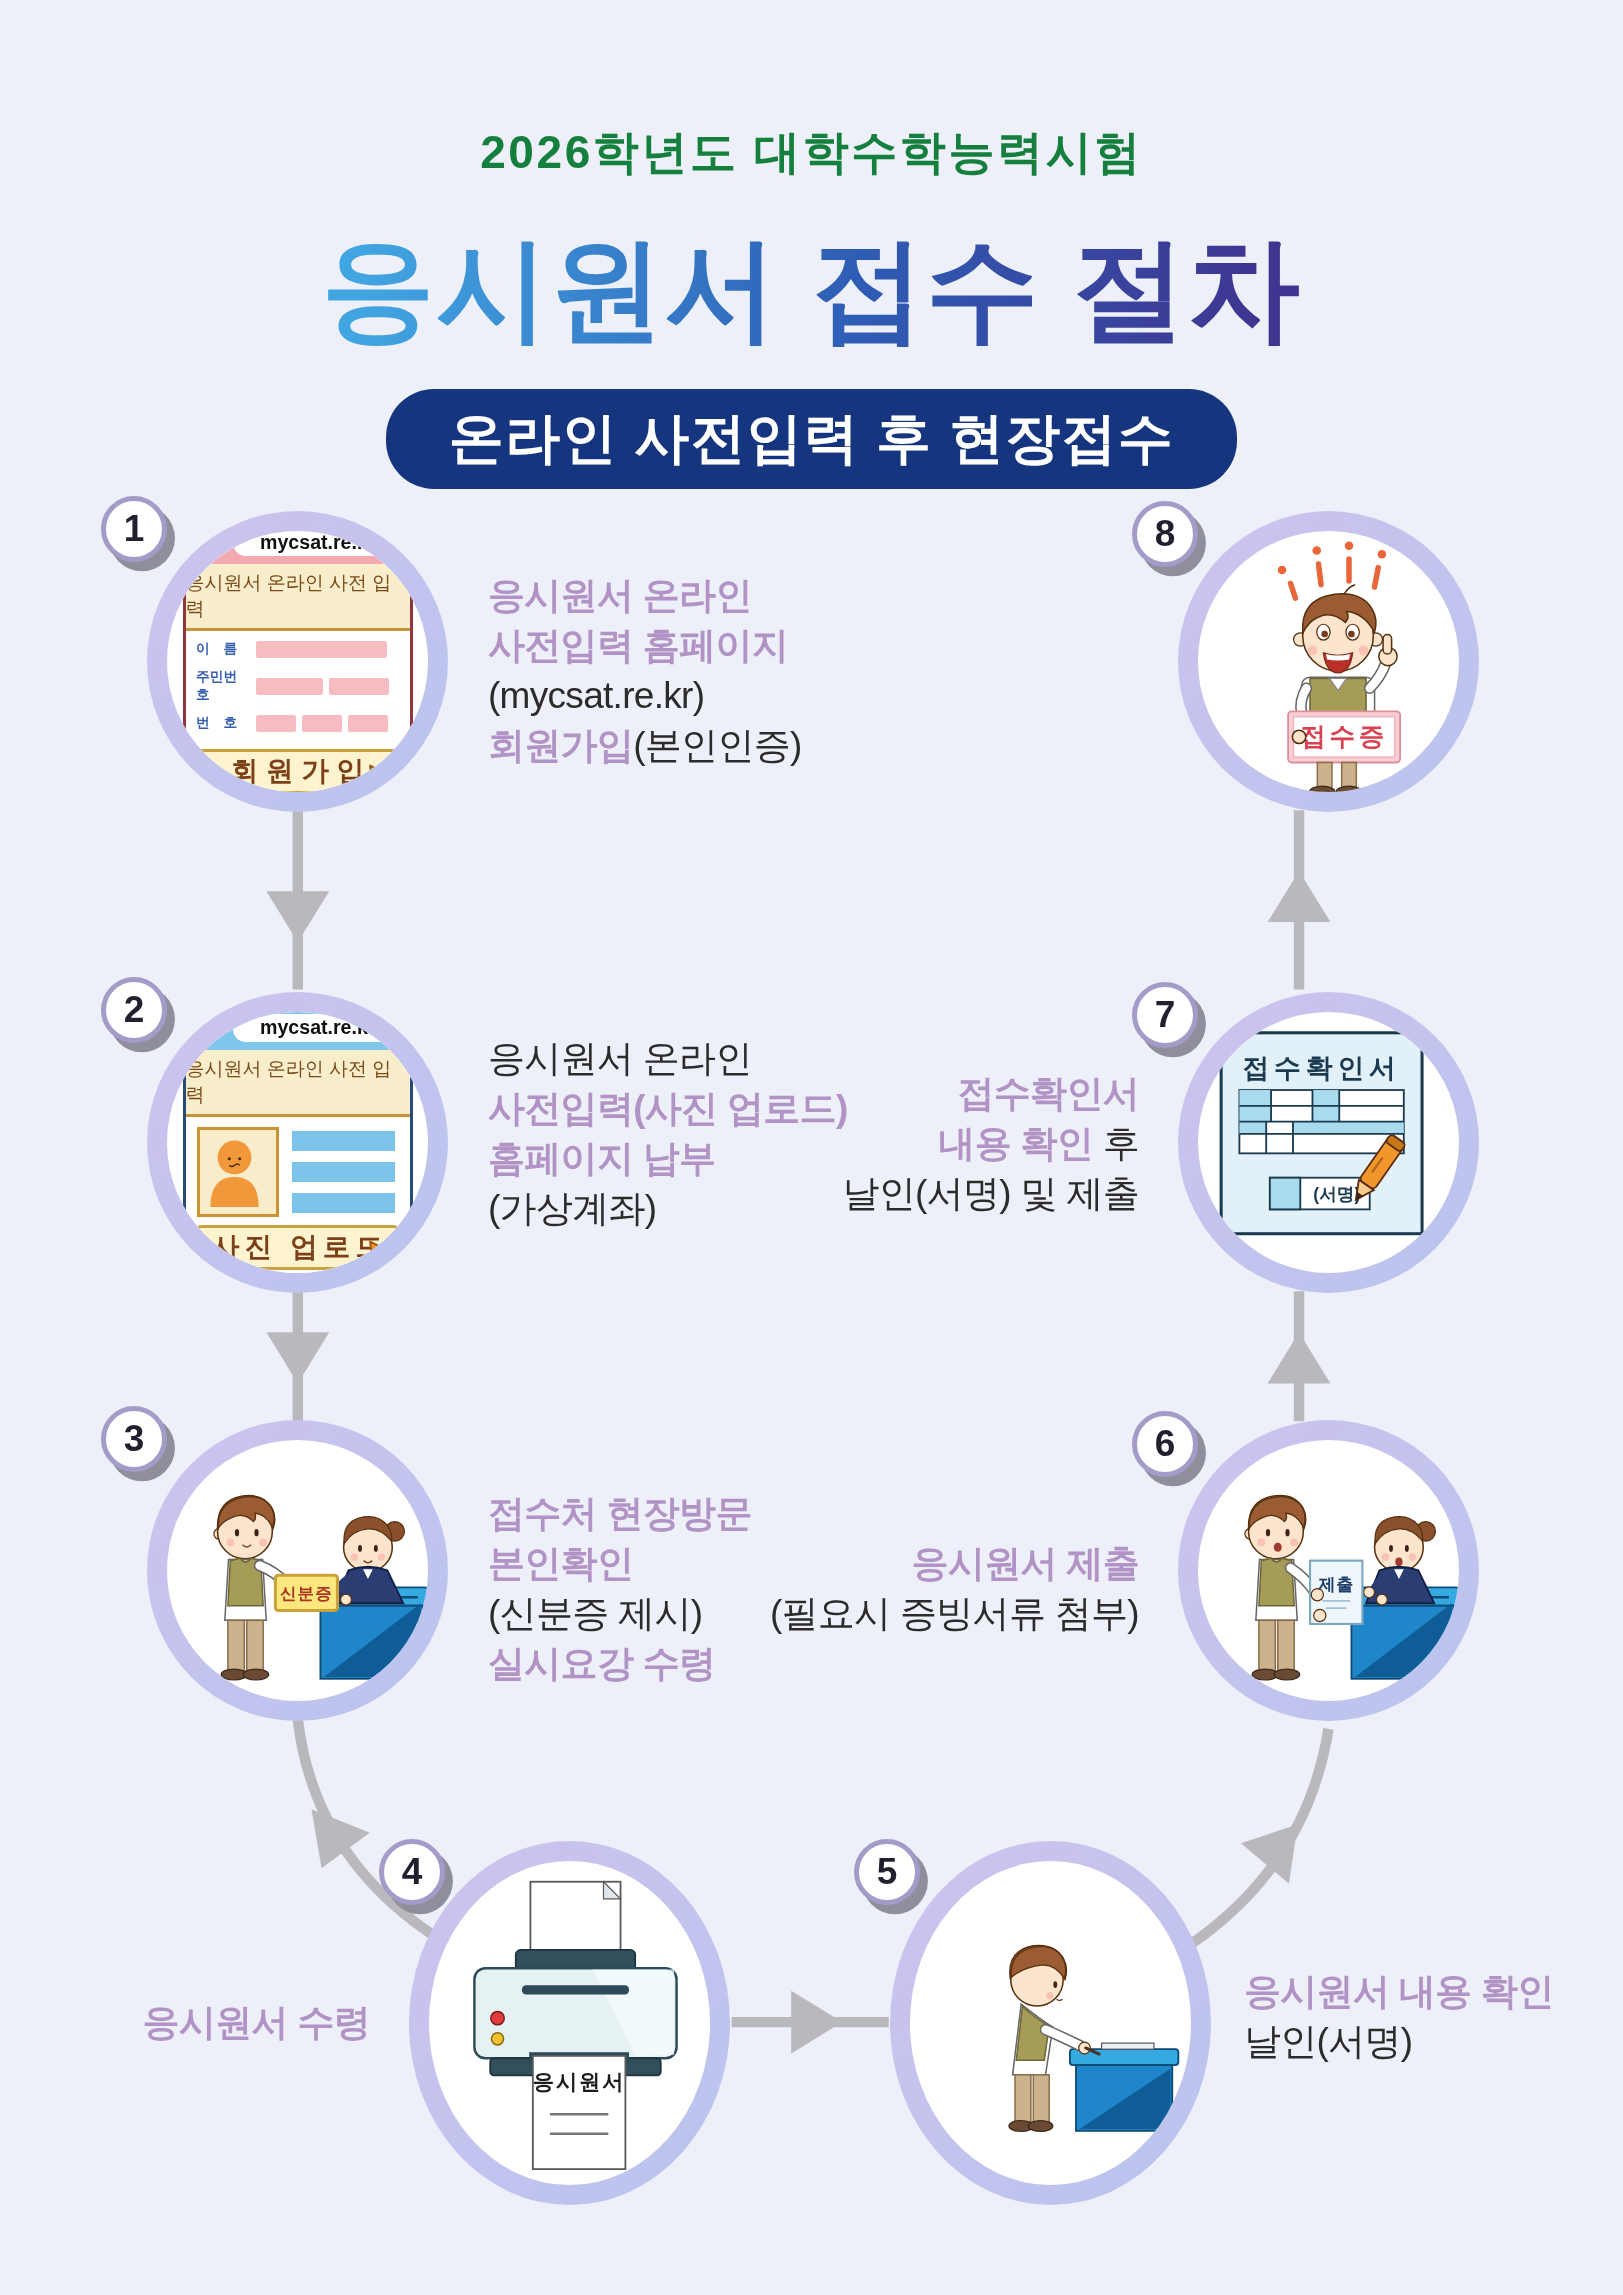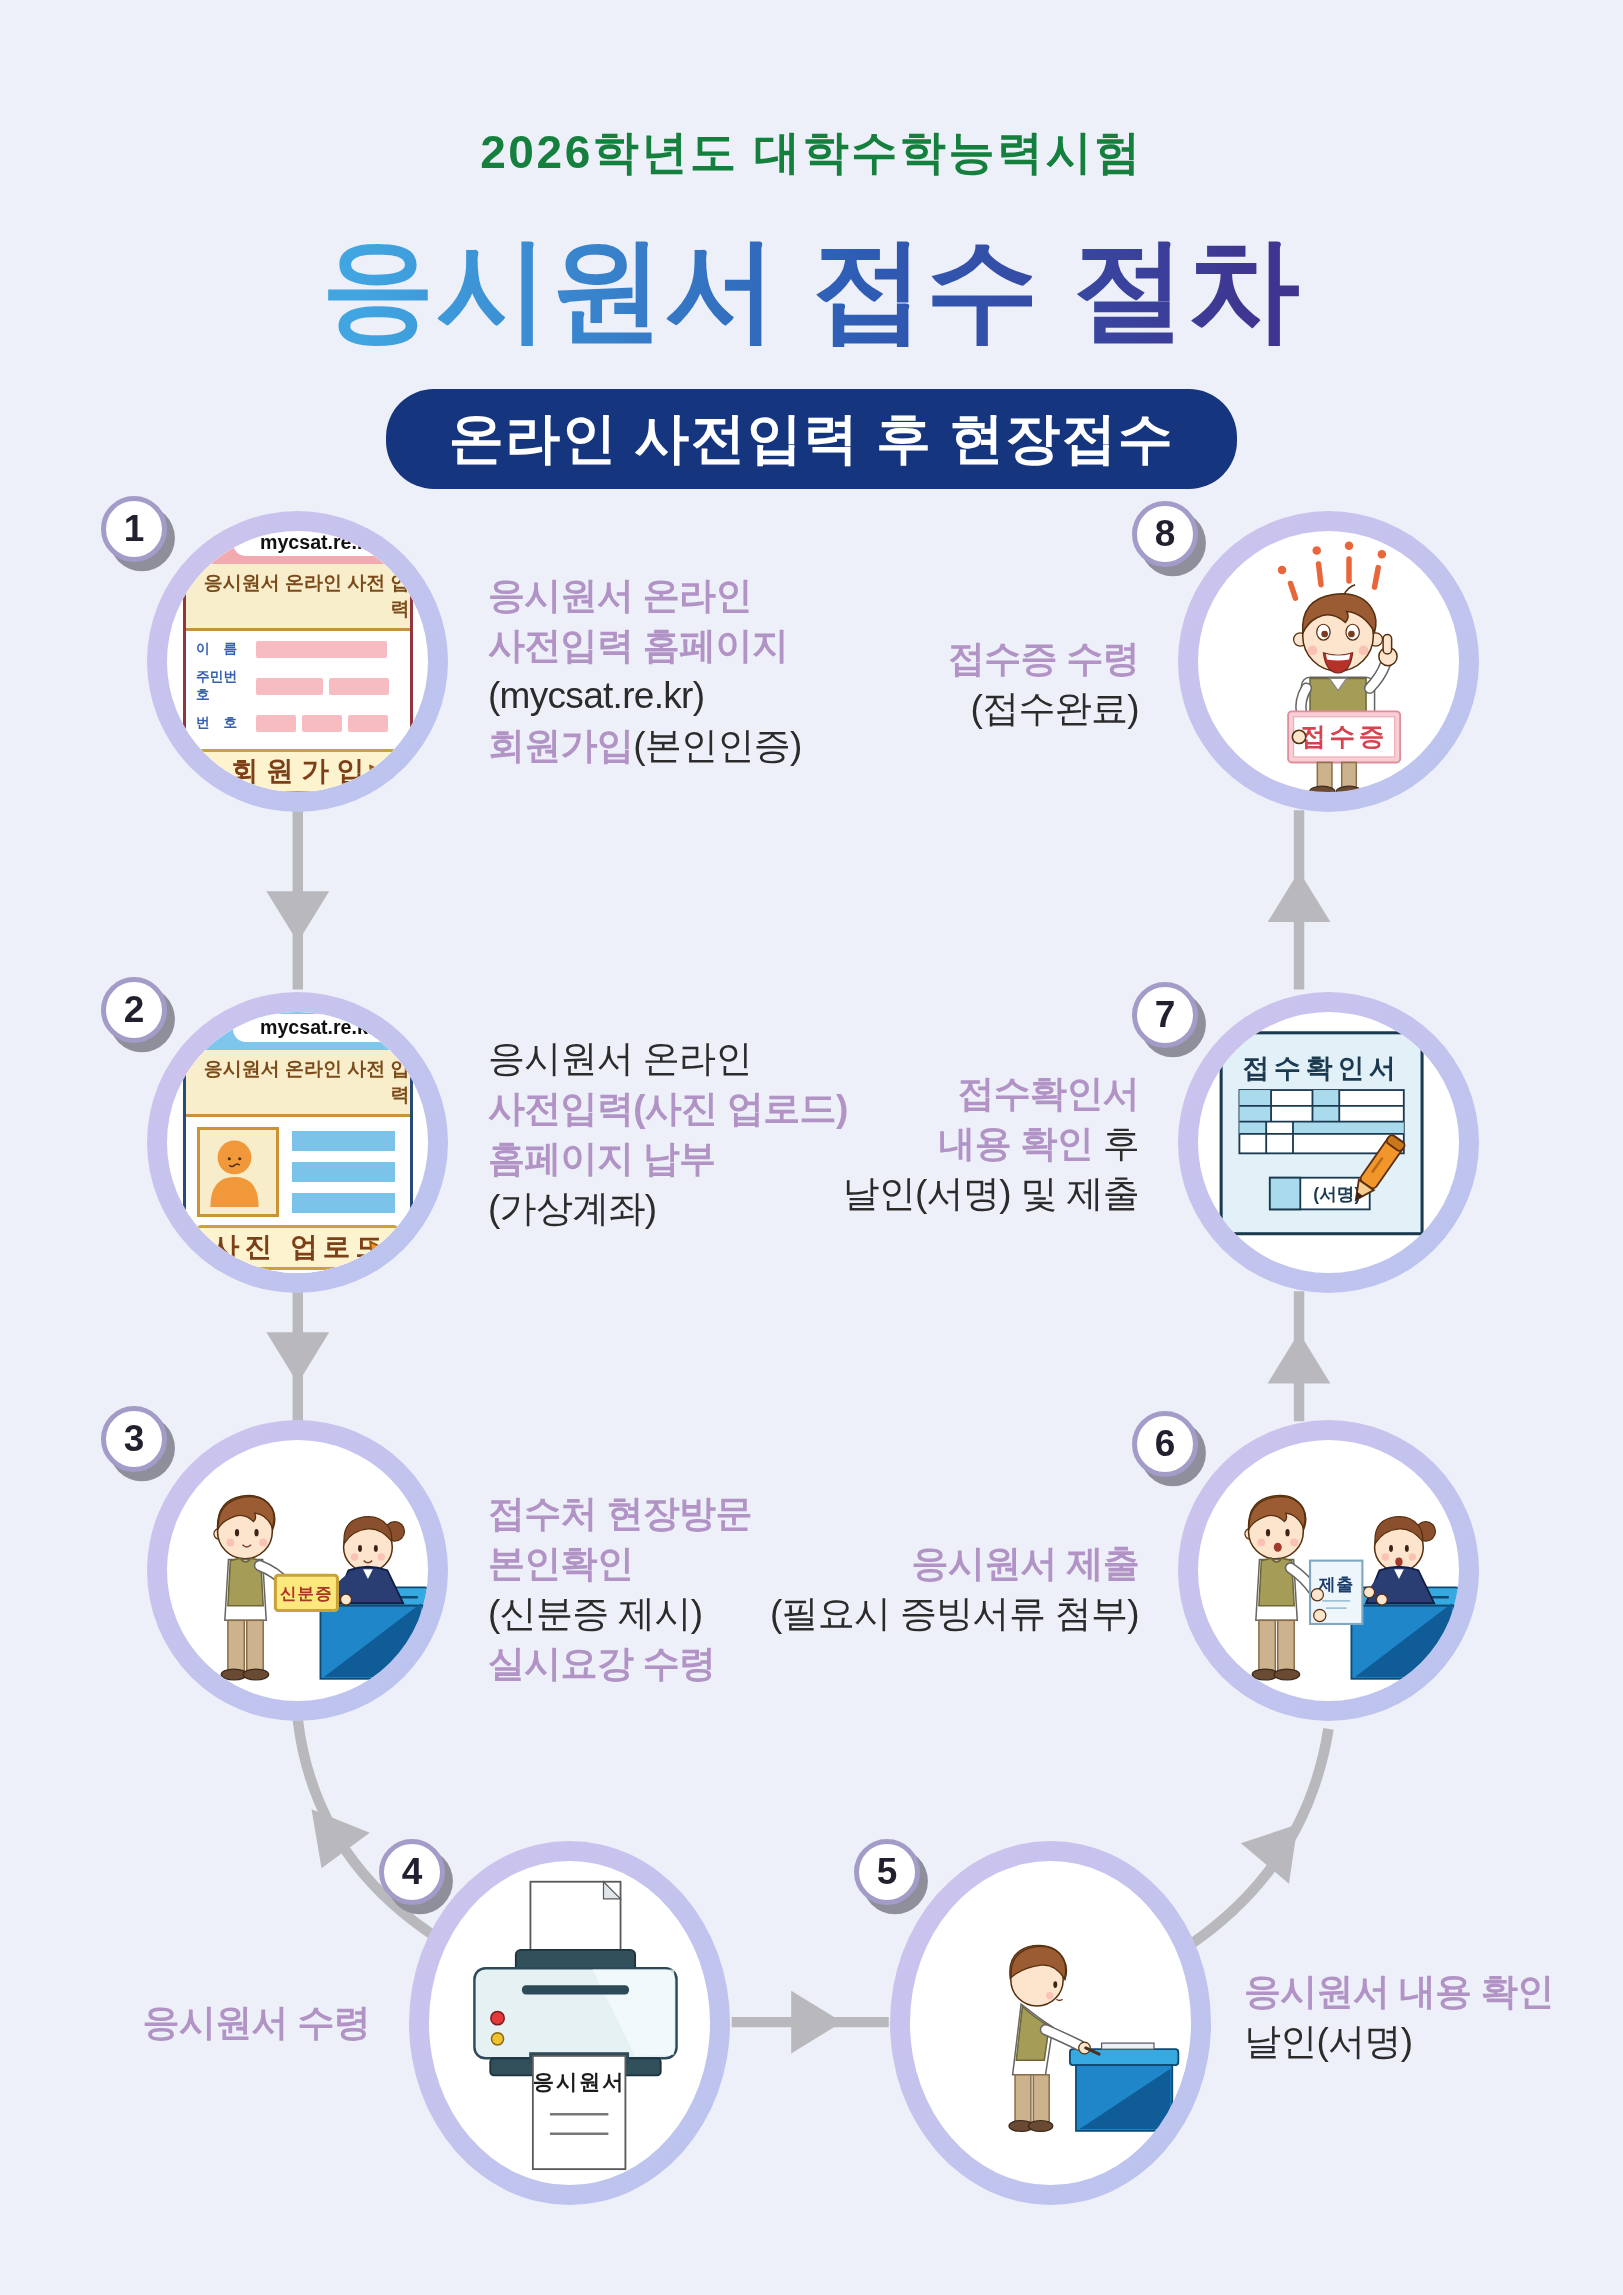--- a/index.html
+++ b/index.html
@@ -50,22 +50,22 @@
   .browser{width:224px;background:#fff;}
   .browser.pink{border:3.9px solid #93353c;}
   .browser.blue{border:3.9px solid #274b78;}
   .b-head{display:flex;align-items:center;gap:6.5px;padding:7.9px 6.5px;}
   .pink .b-head{background:#f2a9b0;}
   .blue .b-head{background:#7fc6ec;}
   .b-arrows{font-size:17px;font-weight:700;}
   .pink .b-arrows{color:#9c353c;}
   .blue .b-arrows{color:#2b5fa8;}
   .b-url{flex:1;background:#fff;border-radius:13px;padding:2.6px 9.2px;font-size:19.6px;font-weight:700;color:#111;text-align:center;}
-  .b-strip{background:#f9eecb;border-bottom:3.3px solid #c8923c;text-align:right;
-    font-size:19px;font-weight:700;color:#7a4a1a;padding:5.9px 0;}
+  .b-strip{background:#f9eecb;border-bottom:3.3px solid #c8923c;text-align:left;
+    font-size:19px;font-weight:400;color:#7a4a1a;padding:5.9px 0;}
   .b-form{padding:9.2px 10.5px 2.6px 10.5px;}
   .f-row{display:flex;align-items:center;gap:5.9px;margin-bottom:10px;}
   .f-label{width:54px;font-size:13.7px;font-weight:800;color:#3760ae;}
   .bar{height:17px;background:#f7bcc2;border-radius:2px;display:inline-block;}
   .w1{width:131px;}.w2a{width:67px;}.w2b{width:60px;}.w3{width:40px;}
   .b-btn{position:relative;margin:3.9px 9.2px 9.2px 9.2px;height:39px;background:#fdf3cf;
     border:3.3px solid #c9a23d;border-radius:6.5px;display:flex;align-items:center;justify-content:center;
     font-size:27.5px;font-weight:800;color:#7c3f17;letter-spacing:7.9px;text-indent:7.9px;}
   .cursor{position:absolute;right:-5.2px;bottom:-10.5px;width:38px;height:38px;}
   .b-photo-row{display:flex;align-items:center;gap:13px;padding:10.5px 11.8px 3.9px 11.8px;}
@@ -459,19 +459,15 @@
     <span class="accent">응시원서 제출</span><br>
     <span class="plain">(필요시 증빙서류 첨부)</span>
   </div>
 
   <div class="step-text right" style="right:484px;top:1069px;">
     <span class="accent">접수확인서</span><br>
     <span class="accent">내용 확인</span><span class="plain"> 후</span><br>
     <span class="plain">날인(서명) 및 제출</span>
   </div>
 
-  <div class="step-text right" style="right:484px;top:634px;">
-    <span class="accent">접수증 수령</span><br>
-    <span class="plain">(접수완료)</span>
-  </div>
 
 </div>
 
 
 </body></html>

